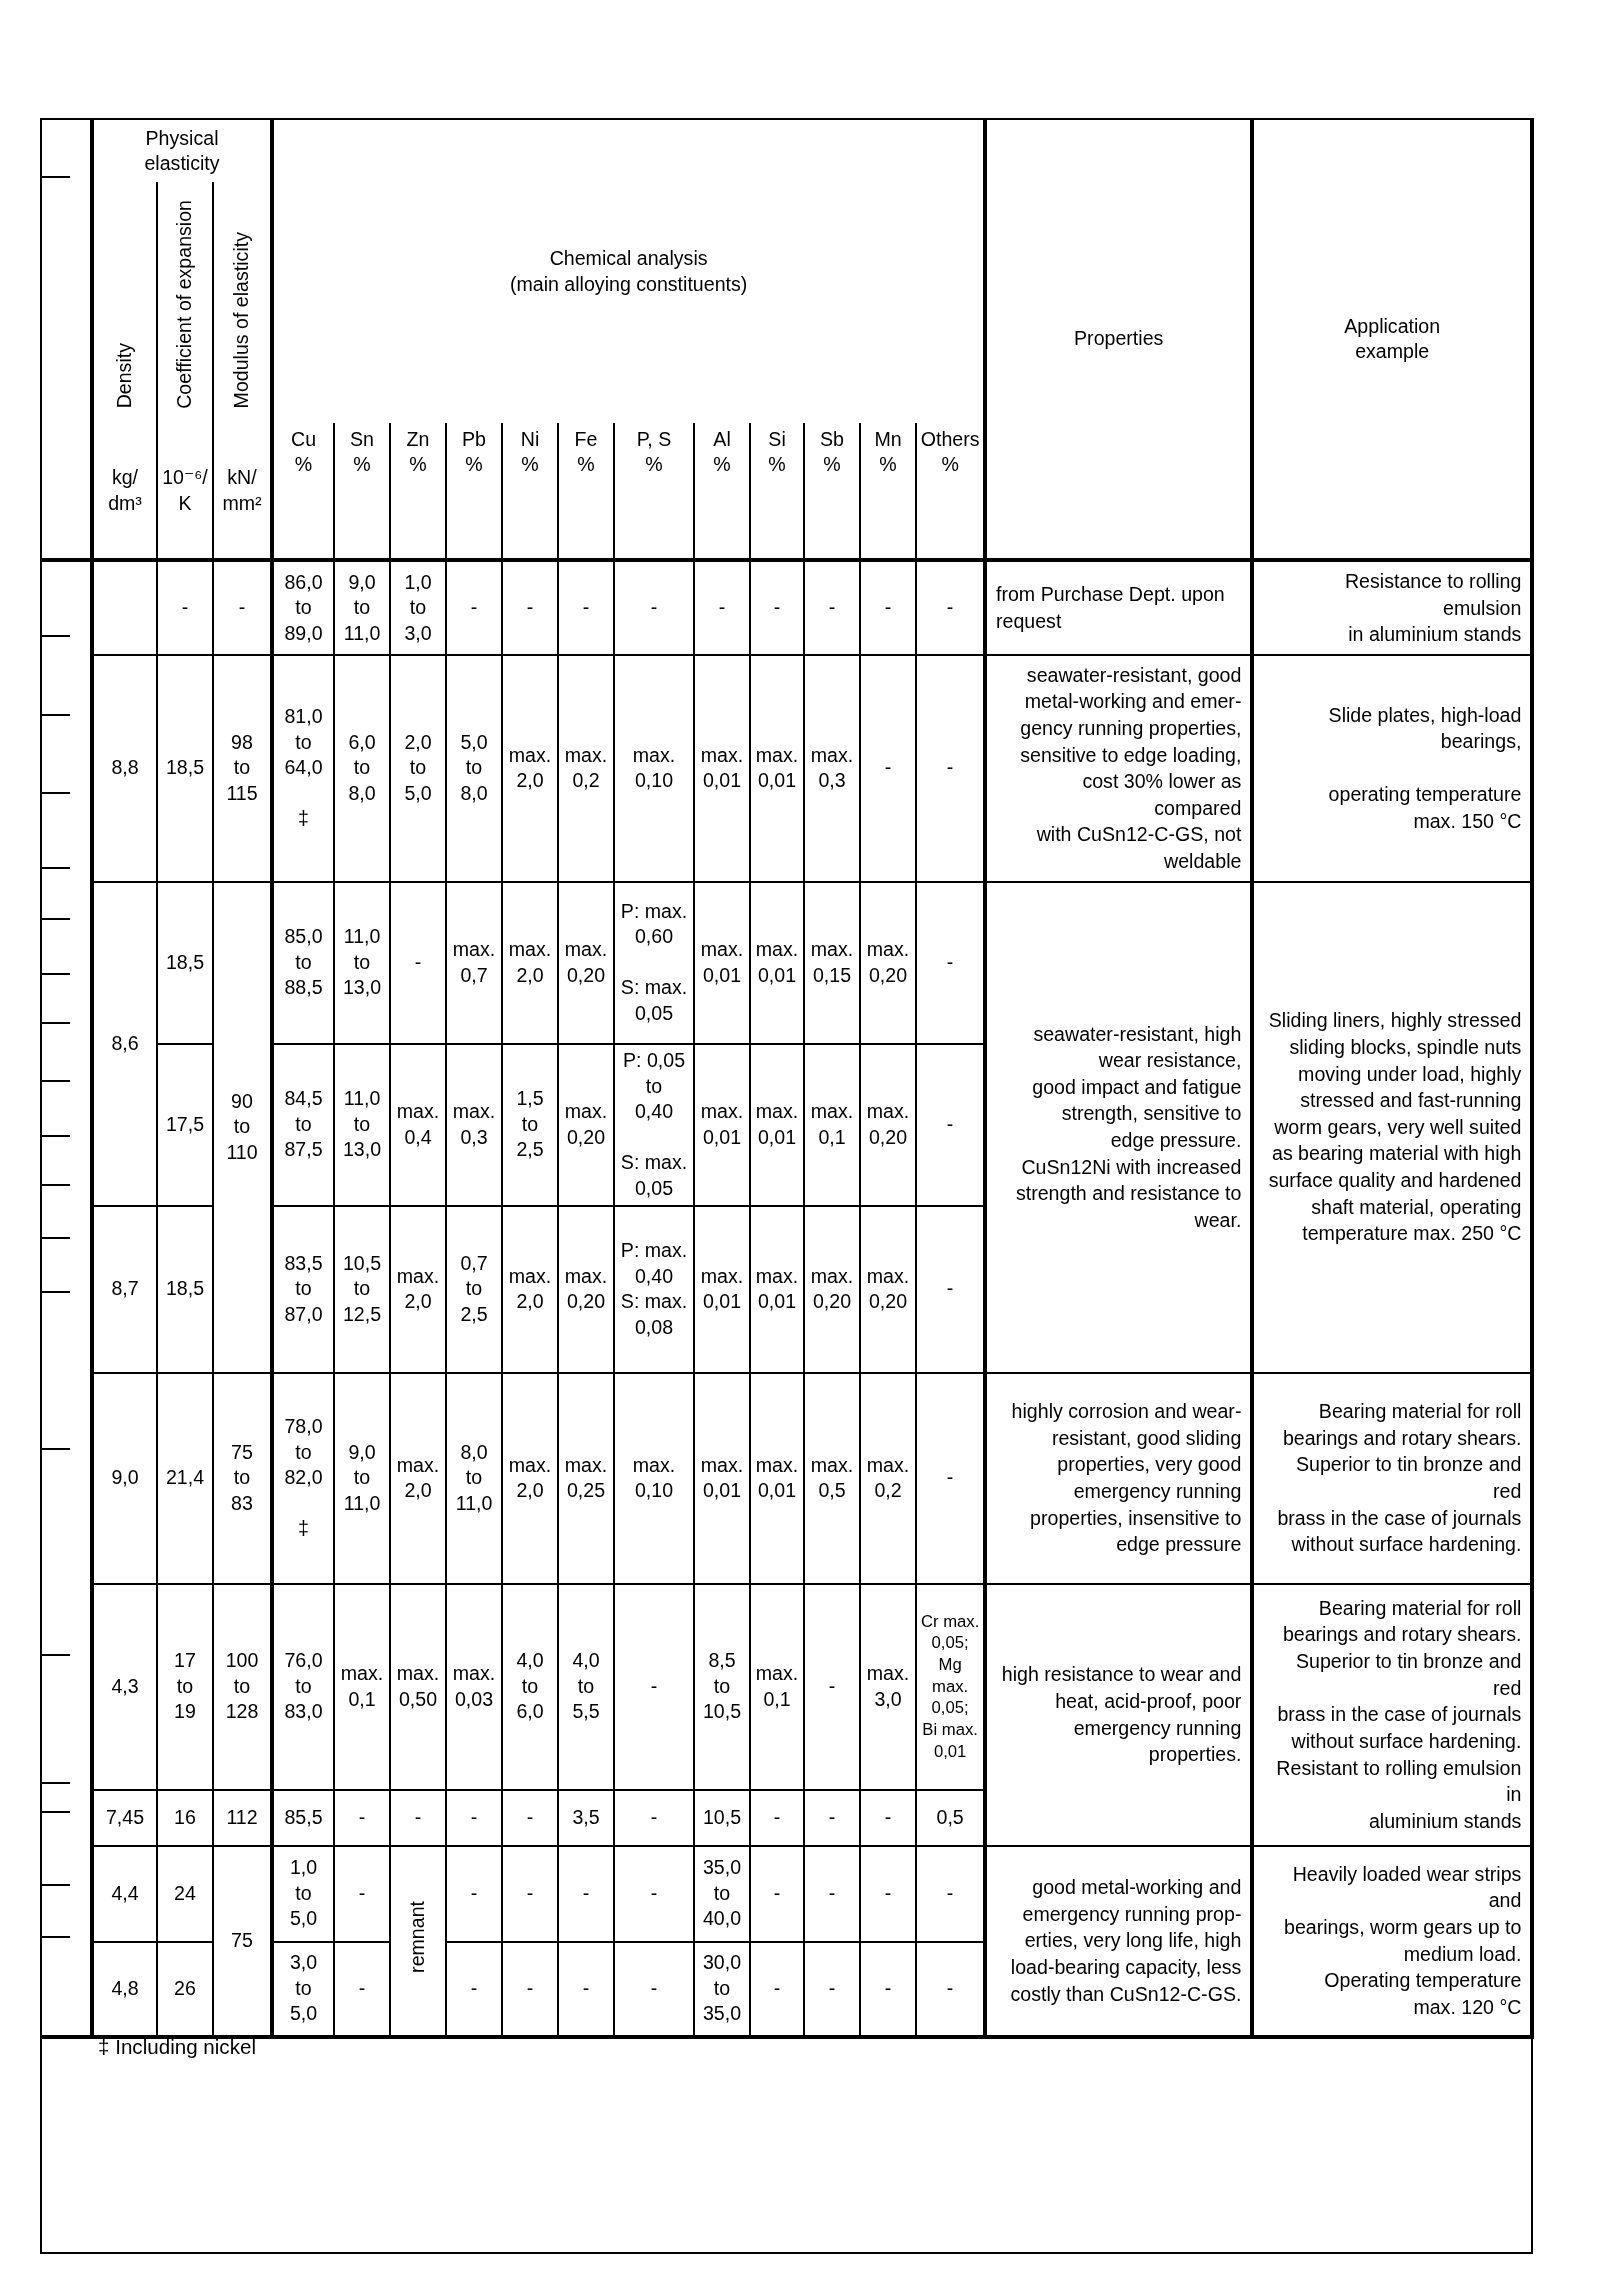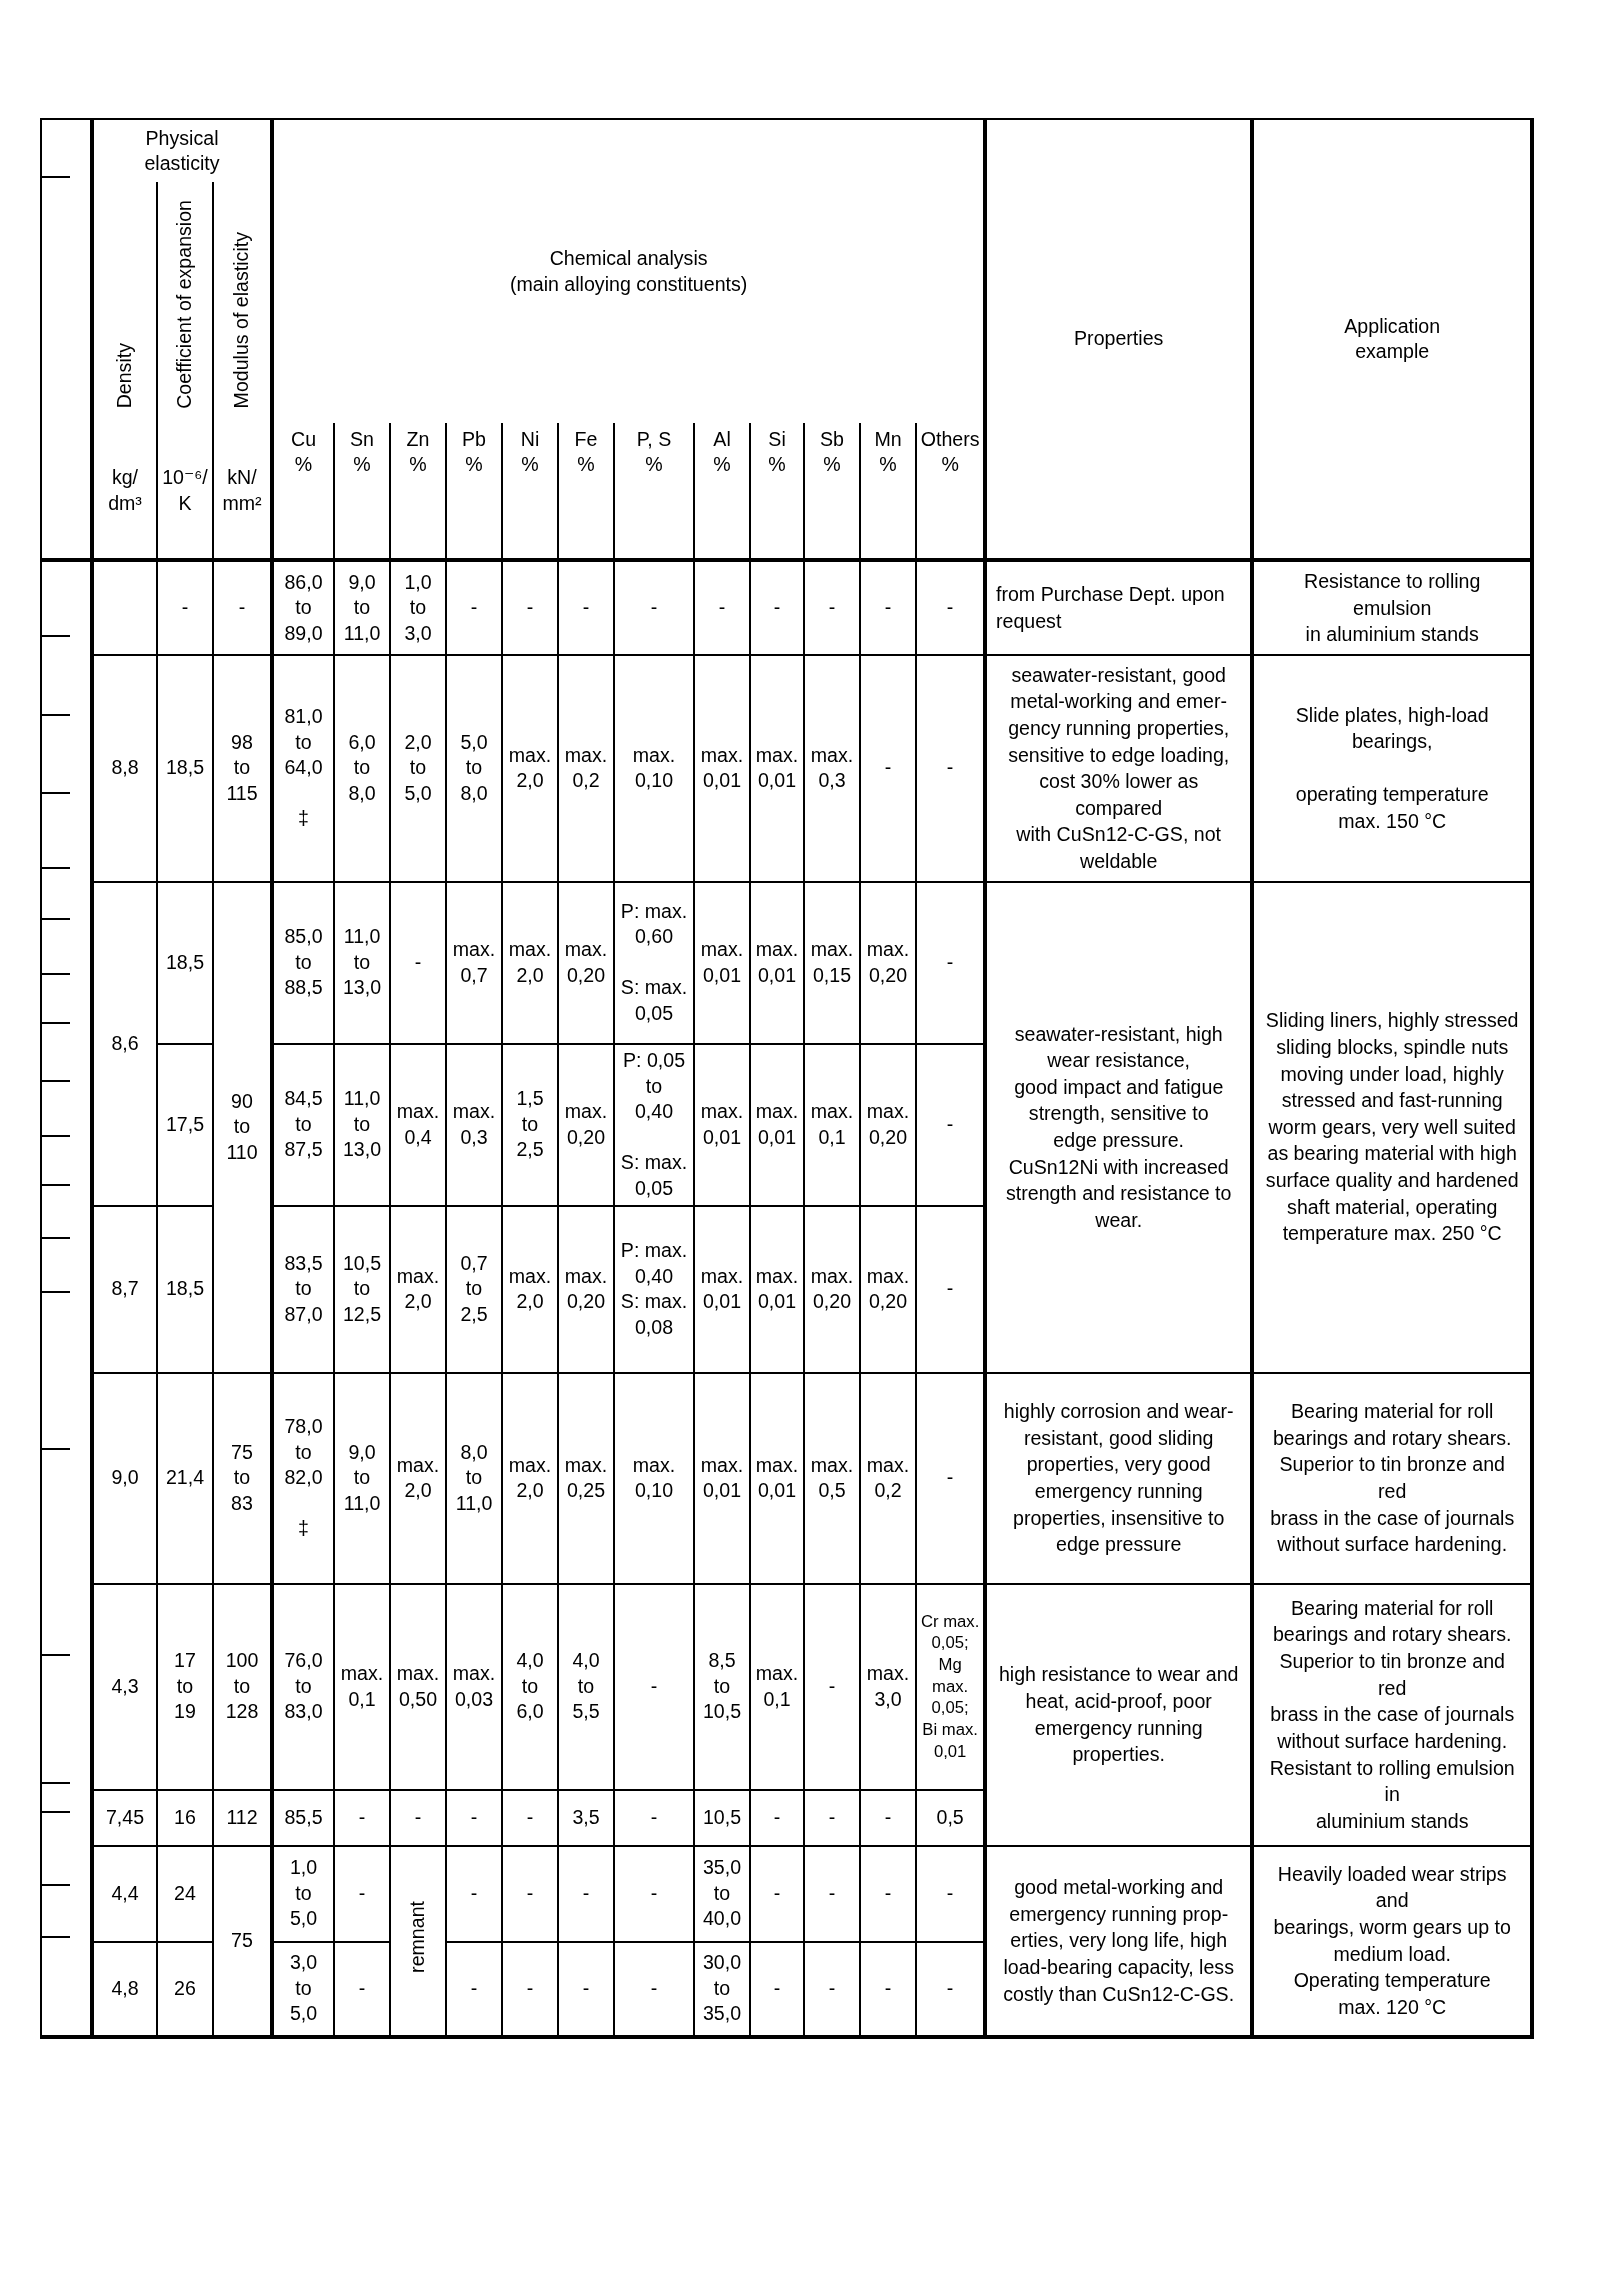--- a/index.html
+++ b/index.html
@@ -11,21 +11,21 @@
              border-top:2.9px solid #000;border-left:2px solid #000;border-right:4.9px solid #000;border-bottom:4.9px solid #000;}
   td{border:2px solid #000;text-align:center;vertical-align:middle;white-space:pre-line;
      font-size:19.6px;line-height:1.3;padding:2px;overflow:hidden;}
   .nbB{border-bottom:none;} .nbT{border-top:none;}
   .hb{border-bottom:4.9px solid #000;}
   .tL{border-left:4.9px solid #000;}
   .marginh{border-right:4.9px solid #000;border-bottom:4.9px solid #000;border-top:none;border-left:none;}
   .marginb{border-right:4.9px solid #000;border-top:none;border-bottom:none;border-left:none;}
   .rot{vertical-align:bottom;padding-bottom:7.8px;}
   .vtext{writing-mode:vertical-rl;transform:rotate(180deg);display:inline-block;font-size:19.6px;}
-  .txt{ text-align:center;vertical-align:middle;padding:5.9px 8.8px;line-height:1.36;}
+  .txt{ text-align:right;vertical-align:middle;padding:5.9px 8.8px;line-height:1.36;}
   .ctr{text-align:left;}
   .chemhead{vertical-align:middle;}
   .symcell{vertical-align:top;padding-top:3.9px;}
   .tick{position:absolute;left:40px;width:30px;height:2px;background:#000;}
   .frame-cont{position:absolute;left:40px;top:2017px;width:1489px;height:235px;
               border-left:2px solid #000;border-right:2px solid #000;border-bottom:2px solid #000;}
   .footnote{position:absolute;left:56px;top:17.6px;font-size:20.6px;}
 </style>
 </head>
 <body>
@@ -483,15 +483,18 @@
   <div class="tick" style="top:1184px"></div>
   <div class="tick" style="top:1237px"></div>
   <div class="tick" style="top:1291px"></div>
   <div class="tick" style="top:1448px"></div>
   <div class="tick" style="top:1654px"></div>
   <div class="tick" style="top:1782px"></div>
   <div class="tick" style="top:1811px"></div>
   <div class="tick" style="top:1884px"></div>
   <div class="tick" style="top:1936px"></div>
 
+  <div class="frame-cont">
+    <div class="footnote">‡ Including nickel</div>
+  </div>
 
 </div>
 
 
 </body></html>

